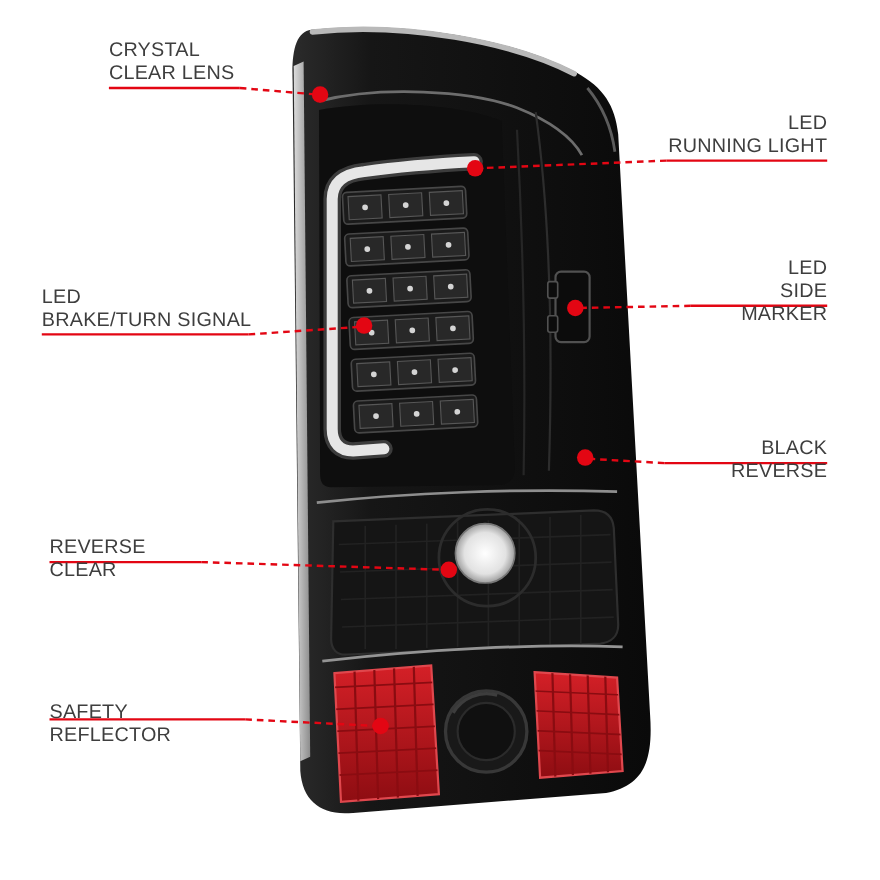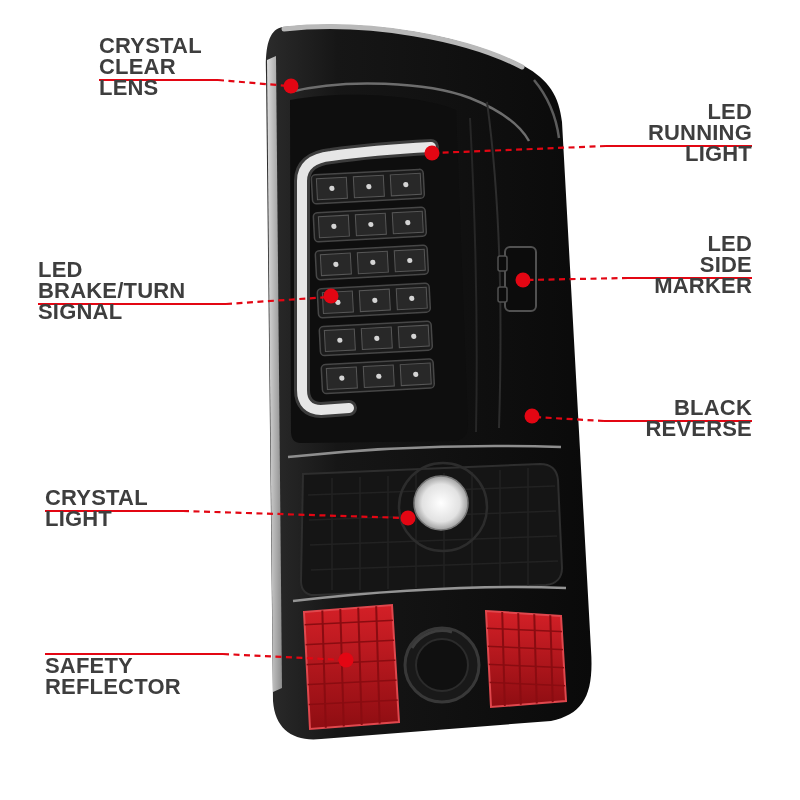--- a/index.html
+++ b/index.html
@@ -12,22 +12,22 @@
   .stage{
     position:relative;
     width:800px;height:800px;
     background:var(--background);
     overflow:hidden;
     font-family:"Liberation Sans", sans-serif;
   }
   .stage svg{position:absolute;left:0;top:0;}
   .callout-label{
     position:absolute;
-    font-size:22px;
-    font-weight:700;
+    font-size:18px;
+    font-weight:400;
     line-height:21px;
     letter-spacing:.2px;
     color:var(--label-text);
     white-space:pre-line;
   }
   .align-right{text-align:right;}
   .ul{stroke:var(--callout-red);stroke-width:2.2;}
   .dash{stroke:var(--callout-red);stroke-width:2.2;stroke-dasharray:6 4.5;fill:none;}
   .dot{fill:var(--callout-red);}
 </style>
@@ -242,17 +242,17 @@
 RUNNING LIGHT</div>
 
   <div class="callout-label align-right" style="left:628px;top:233px;width:124px;">LED
 SIDE MARKER</div>
 
   <div class="callout-label" style="left:38px;top:259px;width:192px;">LED
 BRAKE/TURN SIGNAL</div>
 
   <div class="callout-label align-right" style="left:604px;top:397px;width:148px;">BLACK REVERSE</div>
 
-  <div class="callout-label" style="left:45px;top:487px;width:142px;">CRYSTAL LIGHT</div>
-
-  <div class="callout-label" style="left:45px;top:655px;width:182px;">SAFETY REFLECTOR</div>
+  <div class="callout-label" style="left:45px;top:487px;width:142px;">REVERSE CLEAR</div>
+
+  <div class="callout-label" style="left:45px;top:637px;width:182px;">SAFETY REFLECTOR</div>
 
 </div>
 
 </body></html>

